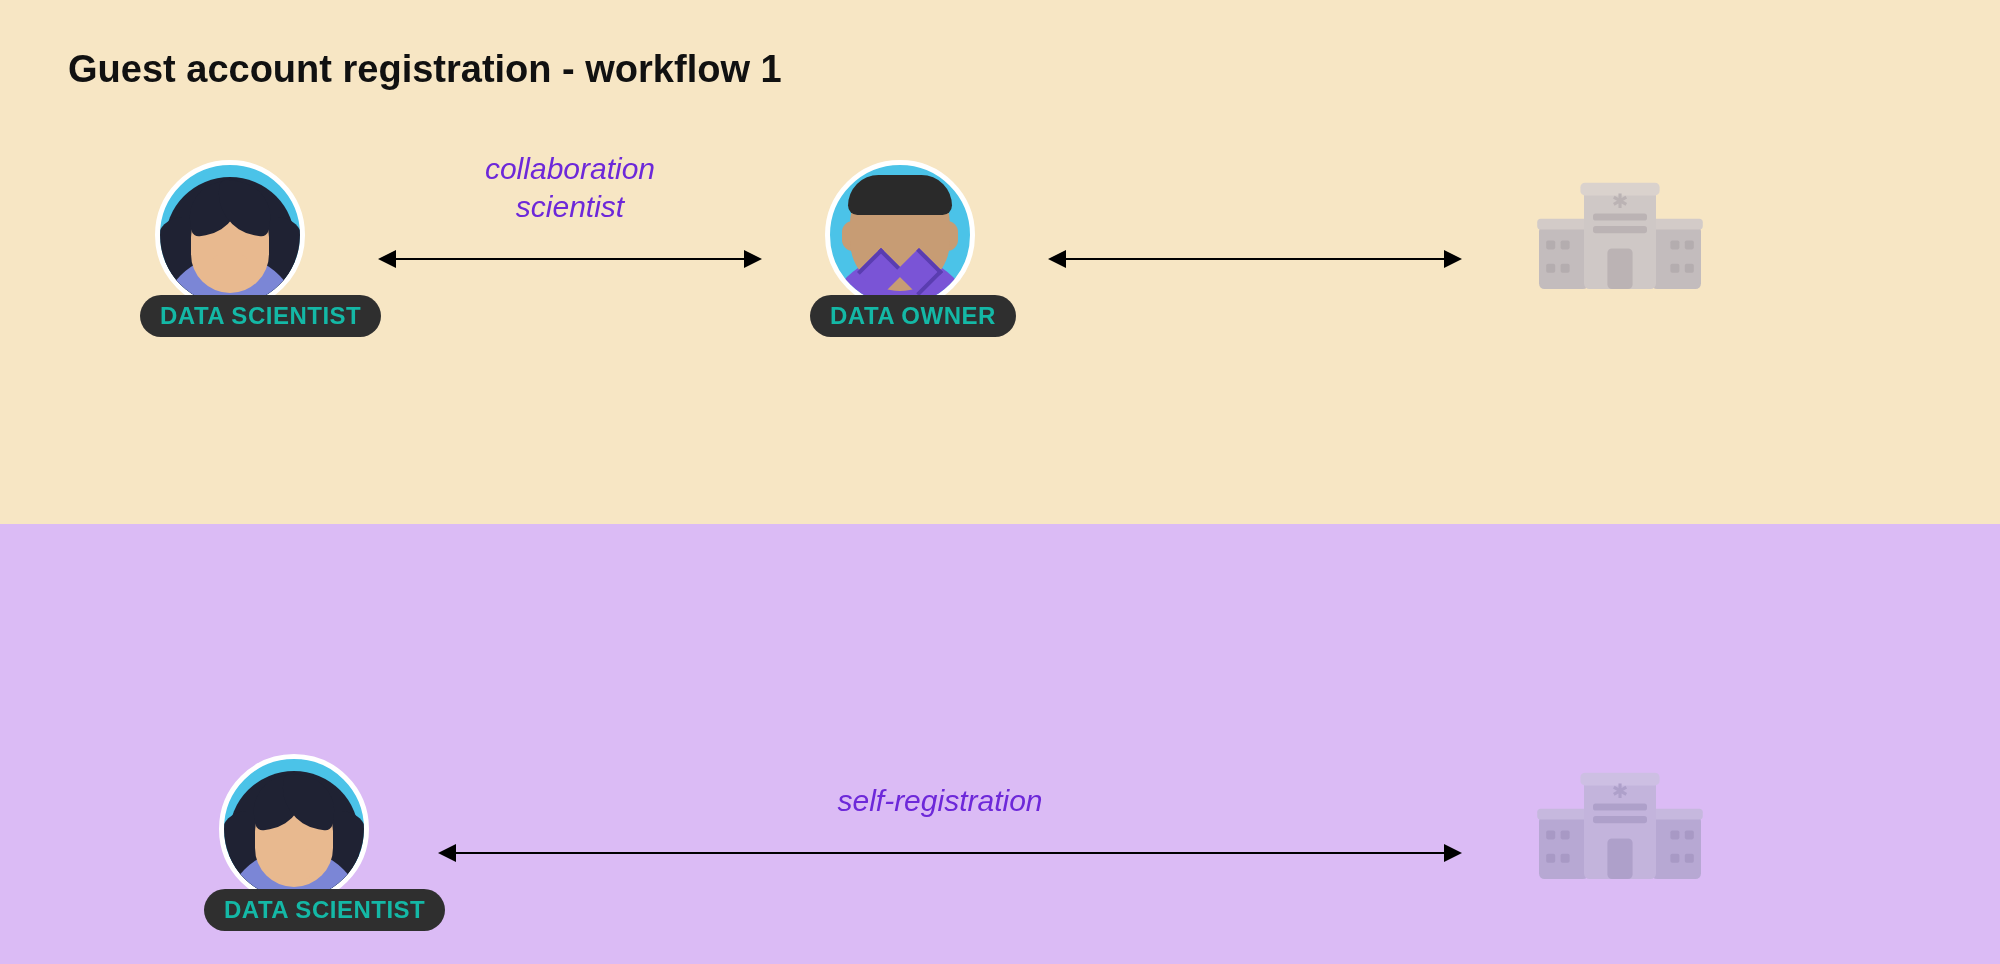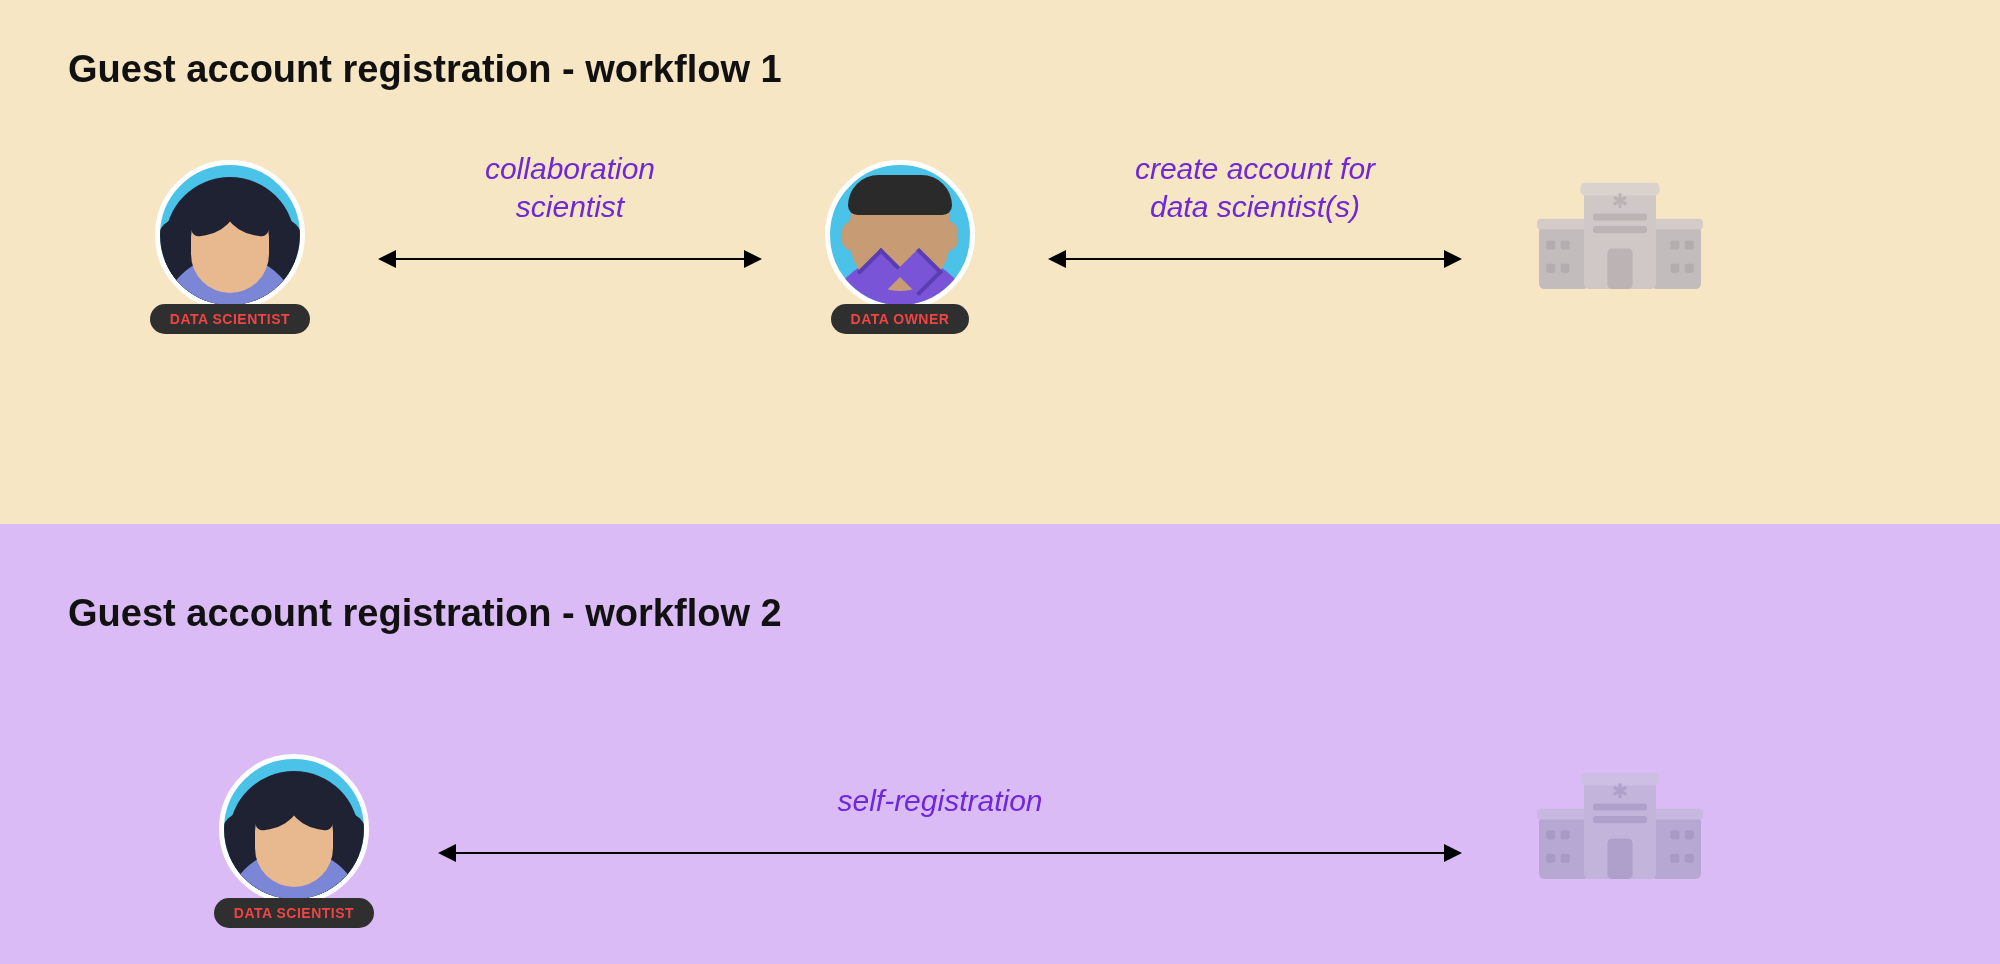--- a/index.html
+++ b/index.html
@@ -6,21 +6,21 @@
   html, body { width: 2000px; height: 964px; font-family: -apple-system, BlinkMacSystemFont, "Segoe UI", Helvetica, Arial, sans-serif; }
   .panel { width: 100%; position: relative; }
   .panel-1 { height: 524px; background: #f7e6c4; }
   .panel-2 { height: 532px; background: #dbbbf5; }
   .title { position: absolute; font-weight: 700; font-size: 38px; color: #111; }
   .title-1 { left: 68px; top: 48px; }
   .title-2 { left: 68px; top: 68px; }
 
   .avatar-wrap { position: absolute; width: 180px; text-align: center; }
   .avatar-circle { width: 150px; height: 150px; border-radius: 50%; background: #4bc3e8; border: 5px solid #fff; overflow: hidden; margin: 0 auto; position: relative; }
-  .badge { display: inline-block; background: #2f2f2f; color: #ef4444; border-radius: 22px; padding: 7px 20px; font-size: 14px; font-weight: 700; letter-spacing: 0.5px; margin-top: -18px; position: relative; z-index: 2; white-space: nowrap; }
+  .badge { display: inline-block; background: #2f2f2f; color: #14b8a6; border-radius: 22px; padding: 7px 20px; font-size: 24px; font-weight: 700; letter-spacing: 0.5px; margin-top: -18px; position: relative; z-index: 2; white-space: nowrap; }
 
   
   .ds .hair { position:absolute; left:50%; transform:translateX(-50%); top:12px; width:130px; height:130px; background:#1f2233; border-radius:65px 65px 40px 40px; }
   .ds .hair::before { content:''; position:absolute; left:-8px; top:40px; width:50px; height:100px; background:#1f2233; border-radius:30px 10px 20px 40px; }
   .ds .hair::after { content:''; position:absolute; right:-8px; top:40px; width:50px; height:100px; background:#1f2233; border-radius:10px 30px 40px 20px; }
   .ds .face { position:absolute; left:50%; transform:translateX(-50%); top:38px; width:78px; height:90px; background:#e8b98f; border-radius:40px 40px 46px 46px; z-index:2; }
   .ds .bang-l { position:absolute; left:28px; top:18px; width:56px; height:50px; background:#1f2233; border-radius:50px 10px 60px 10px; z-index:3; transform:rotate(-10deg);}
   .ds .bang-r { position:absolute; right:28px; top:18px; width:56px; height:50px; background:#1f2233; border-radius:10px 50px 10px 60px; z-index:3; transform:rotate(10deg);}
   .ds .body { position:absolute; left:50%; transform:translateX(-50%); bottom:-30px; width:140px; height:80px; background:#7b86d6; border-radius:70px 70px 0 0; z-index:1;}
   .ds .neck { position:absolute; left:50%; transform:translateX(-50%); bottom:20px; width:34px; height:30px; background:#e8b98f; z-index:2; border-radius:6px;}
@@ -79,24 +79,20 @@
         <div class="ear-r"></div>
       <div class="head"></div>
       <div class="neck"></div>
       <div class="body"></div>
       <div class="collar-l"></div>
         <div class="collar-r"></div>
     </div>
     <span class="badge">DATA OWNER</span>
   </div>
 
-  <div class="arrow-label" style="left:1060px; top:150px; width:390px;">
-    <span>create account for</span><br>
-    <span>data scientist(s)</span>
-  </div>
   <div class="arrow" style="left:1050px; top:258px; width:410px;"></div>
 
   <div class="building" style="left:1520px; top:160px;">
     <svg viewBox="0 0 200 160">
       <rect x="10" y="70" width="55" height="70" rx="6" fill="#9a9ab8"></rect>
       <rect x="135" y="70" width="55" height="70" rx="6" fill="#9a9ab8"></rect>
       <rect x="8" y="62" width="59" height="12" rx="4" fill="#b6b6cc"></rect>
       <rect x="133" y="62" width="59" height="12" rx="4" fill="#b6b6cc"></rect>
       <rect x="60" y="30" width="80" height="110" rx="6" fill="#b0b0c9"></rect>
       <rect x="56" y="22" width="88" height="14" rx="5" fill="#c3c3d6"></rect>
@@ -112,21 +108,20 @@
       <rect x="172" y="86" width="10" height="10" rx="2" fill="#7f7f9e"></rect>
       <rect x="156" y="112" width="10" height="10" rx="2" fill="#7f7f9e"></rect>
       <rect x="172" y="112" width="10" height="10" rx="2" fill="#7f7f9e"></rect>
     </svg>
   </div>
 
 </div>
 
 <div class="panel panel-2">
 
-  <div class="title title-2">Guest account registration - workflow 2</div>
 
   <div class="avatar-wrap" style="left:204px; top:230px;">
     <div class="avatar-circle ds">
       <div class="hair"></div>
       <div class="bang-l"></div>
         <div class="bang-r"></div>
       <div class="face"></div>
       <div class="neck"></div>
       <div class="body"></div>
     </div>

